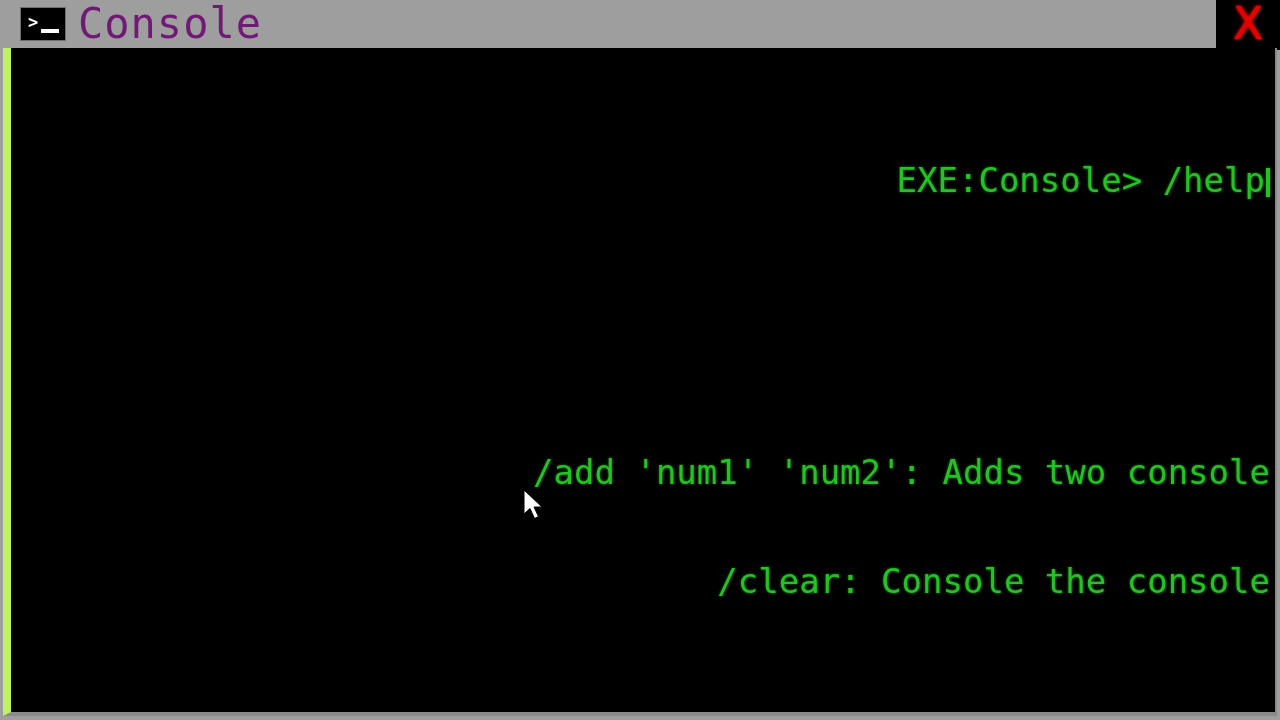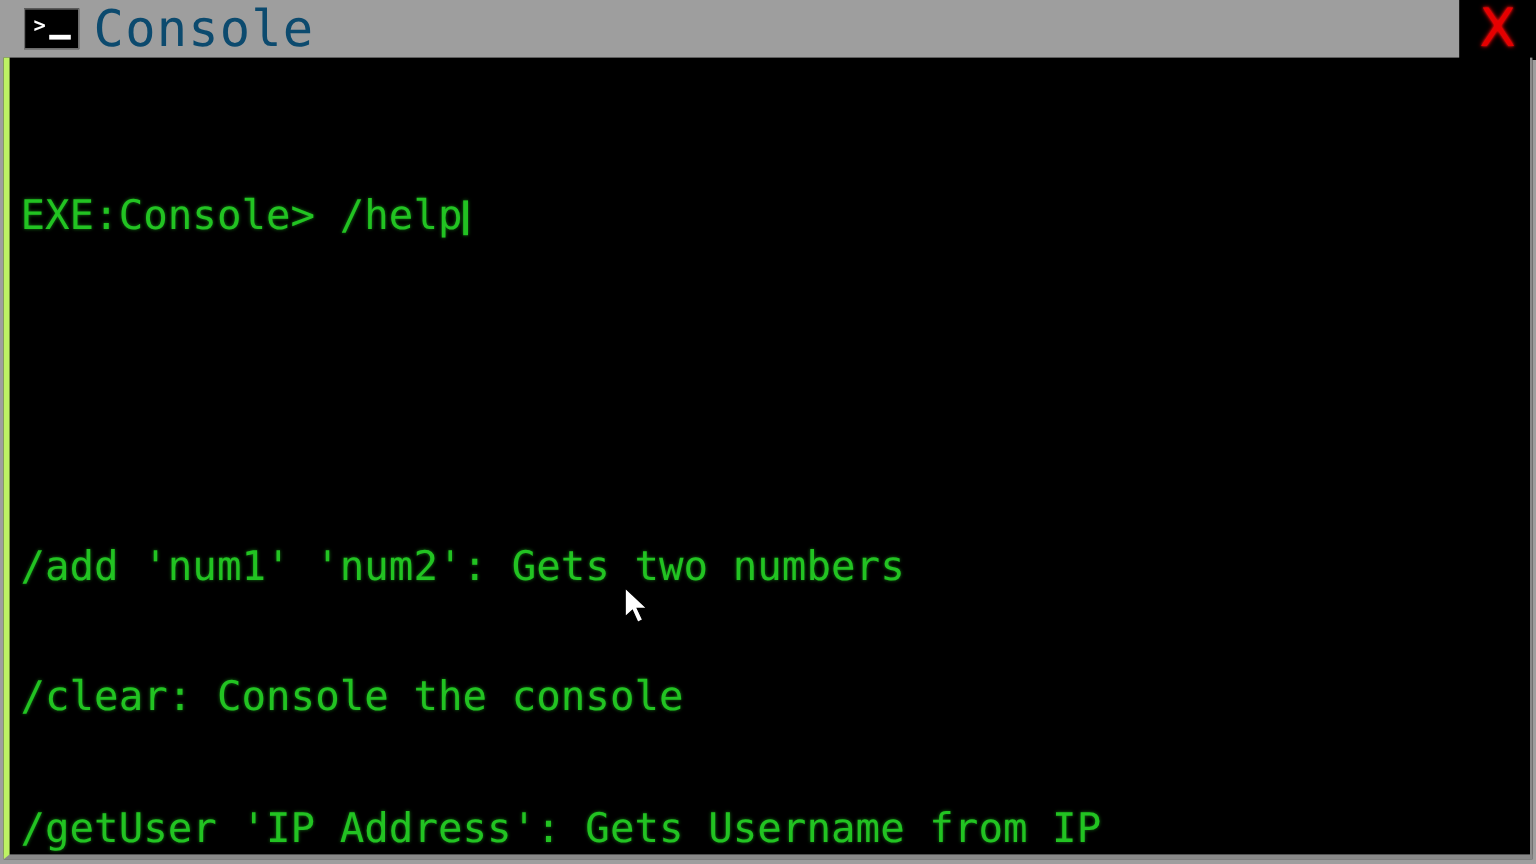--- a/index.html
+++ b/index.html
@@ -61,21 +61,21 @@
   }
 
   #title-text {
     position: absolute;
     left: 78px;
     top: 0px;
     height: 48px;
     line-height: 48px;
     font-size: 42px;
     letter-spacing: 1px;
-    color: #0c4a6e;
+    color: #701a75;
     font-family: "DejaVu Sans Mono", "Liberation Mono", monospace;
     white-space: nowrap;
   }
 
   #close-button {
     position: absolute;
     left: 1216px;
     top: 0px;
     width: 64px;
     height: 50px;
@@ -97,25 +97,26 @@
   }
 
   
   #console-frame {
     position: absolute;
     left: 3px;
     top: 48px;
     width: 1274px;
     height: 668px;
     background: #000000;
-    border-left: 5px solid #bef264;
+    border-left: 8px solid #bef264;
     border-right: 2px solid #8a8a8a;
     border-bottom: 4px solid #8a8a8a;
     box-sizing: border-box;
     overflow: hidden;
+    text-align: right;
   }
 
   #console-output {
     position: absolute;
     left: 9px;
     top: 4px;
     width: 1250px;
     color: #22c322;
     font-family: "DejaVu Sans Mono", "Liberation Mono", monospace;
     font-size: 34px;
@@ -170,23 +171,22 @@
 
   </div>
 
   <div id="console-frame">
     <div id="console-output">
 
       <div class="console-line"><span>EXE:Console&gt; /help</span><span class="cursor-bar"></span></div>
 
       <div class="console-line blank">&nbsp;</div>
 
-      <div class="console-line">/add 'num1' 'num2': Gets two numbers</div>
+      <div class="console-line">/add 'num1' 'num2': Adds two console</div>
       <div class="console-line">/clear: Console the console</div>
-      <div class="console-line">/getUser 'IP Address': Gets Username from IP</div>
       
       
       
       
 
     </div>
 
     <svg id="mouse-cursor" viewBox="0 0 22 34" xmlns="http://www.w3.org/2000/svg">
       <polygon points="1,1 1,25 7,19.5 11.5,29.5 15.5,27.5 11,18 19,18" fill="#ffffff" stroke="#000000" stroke-width="1"></polygon>
     </svg>

